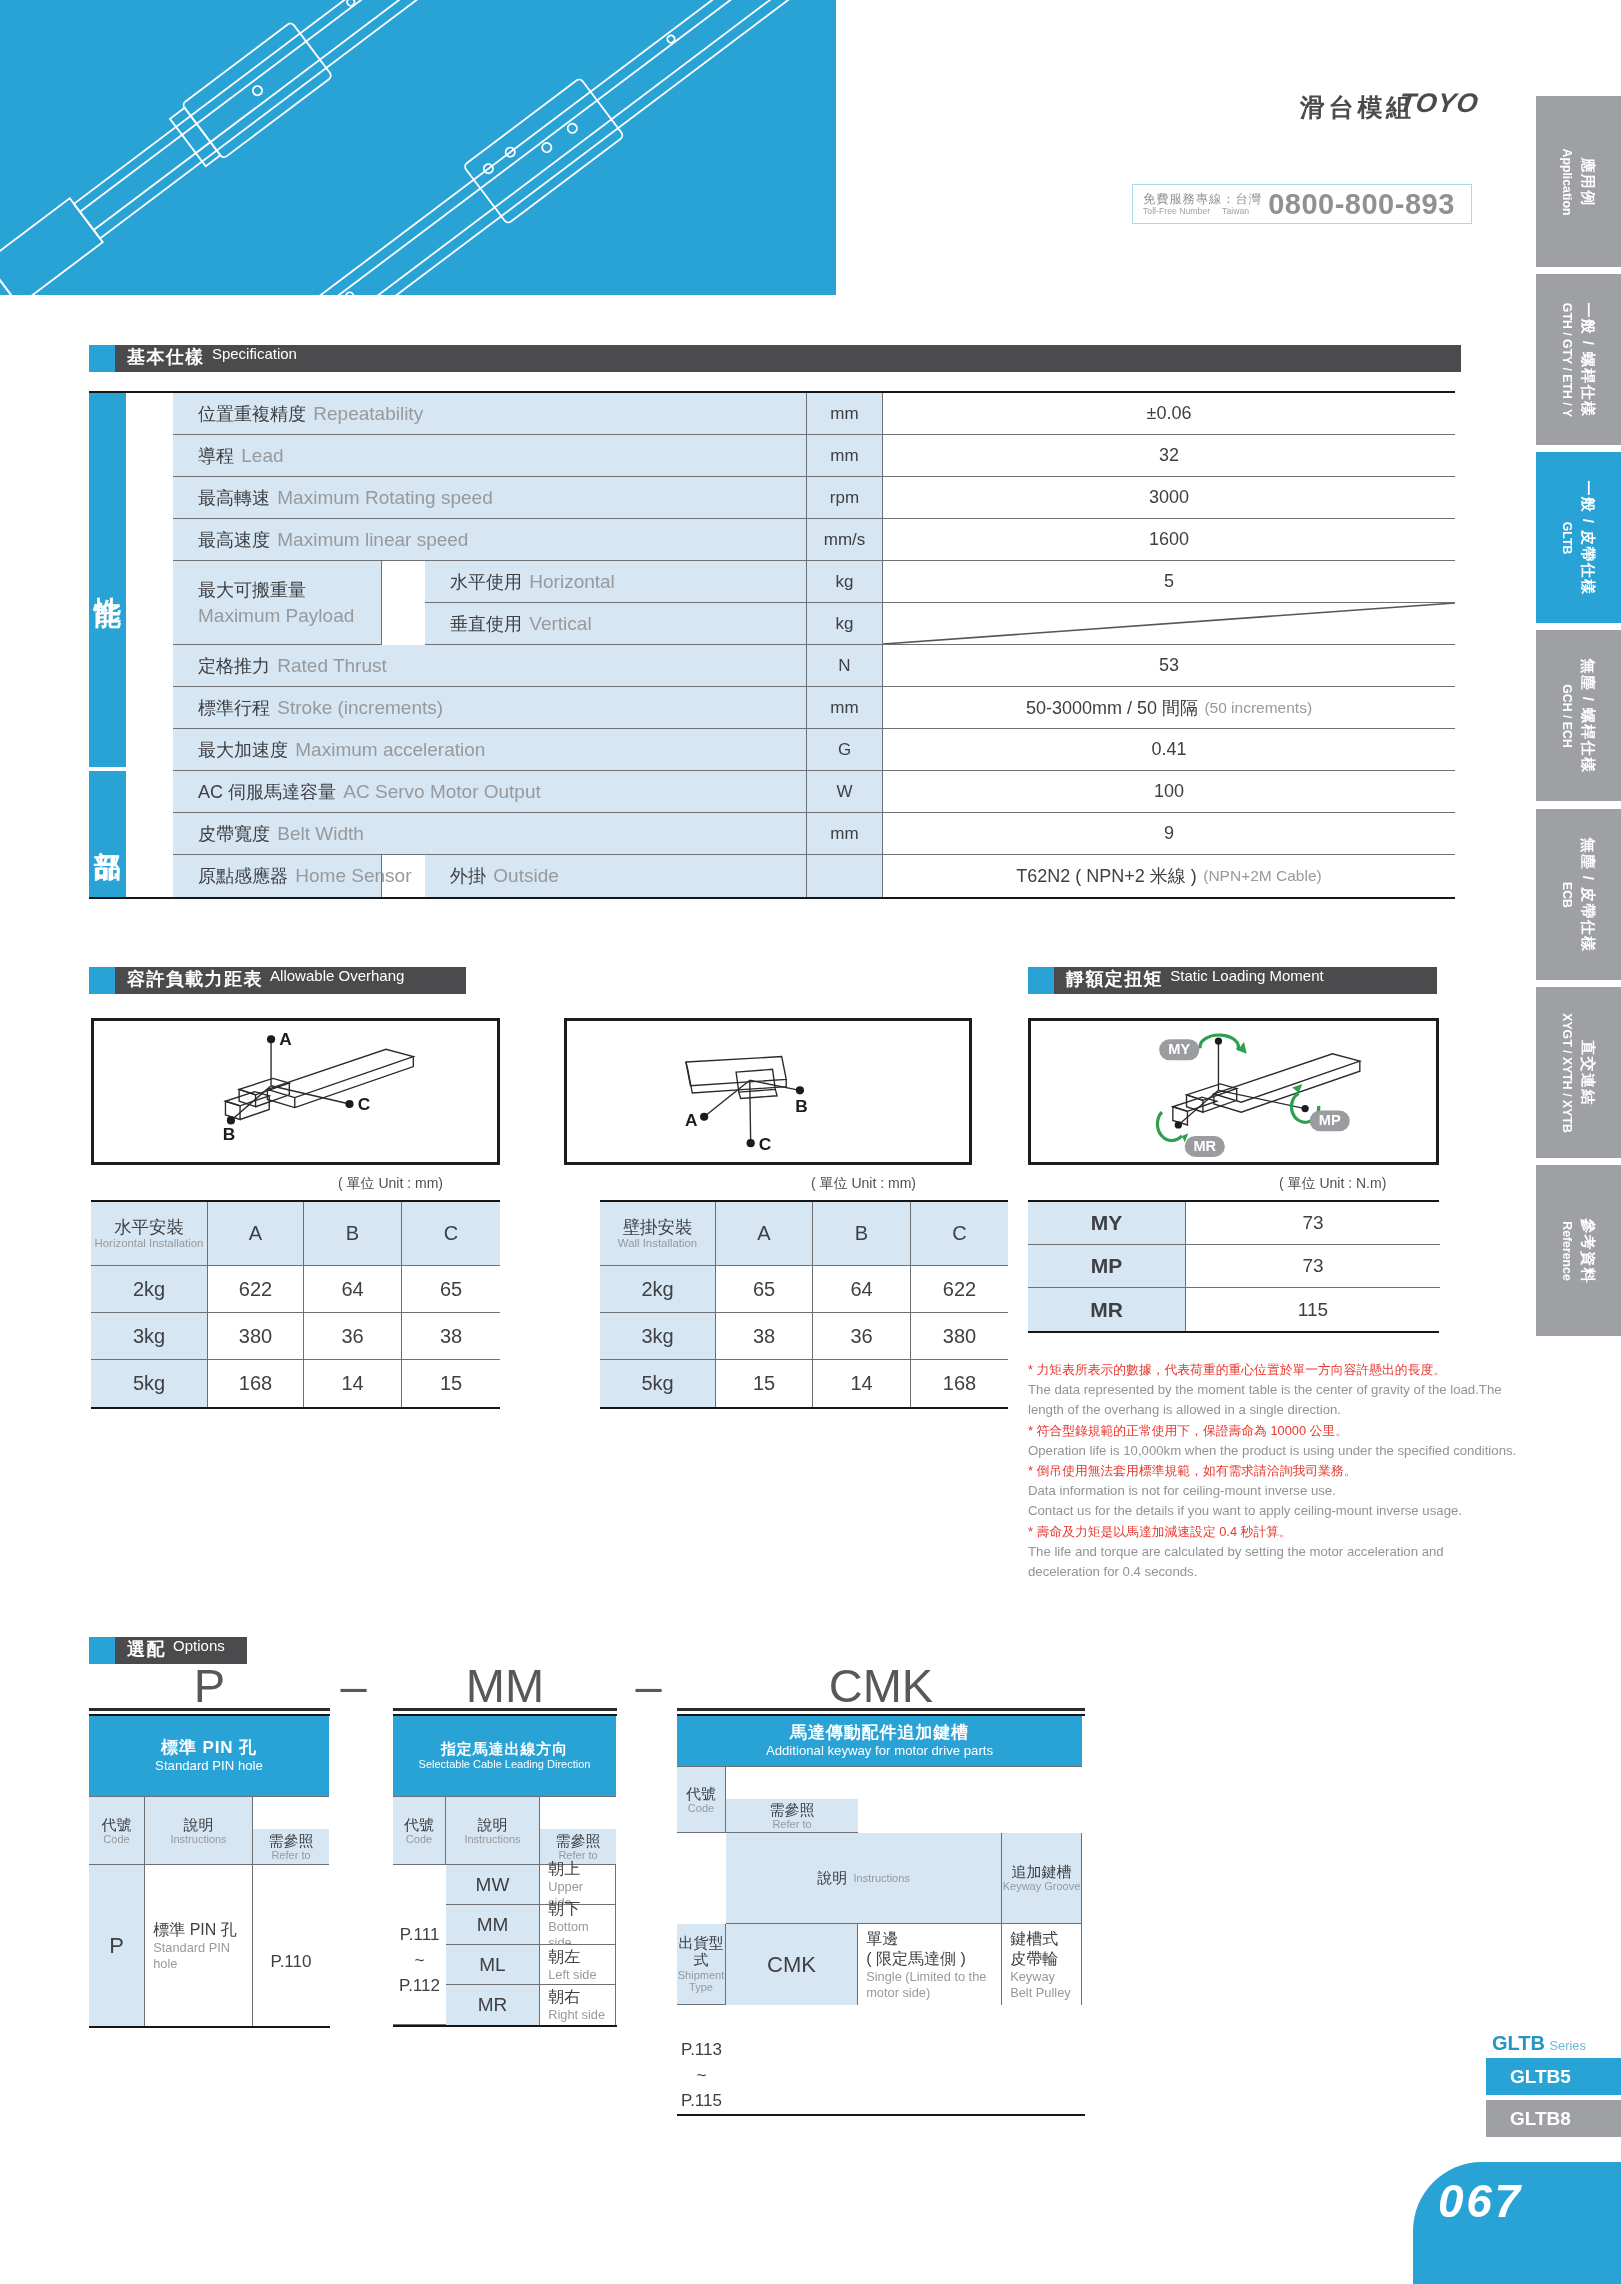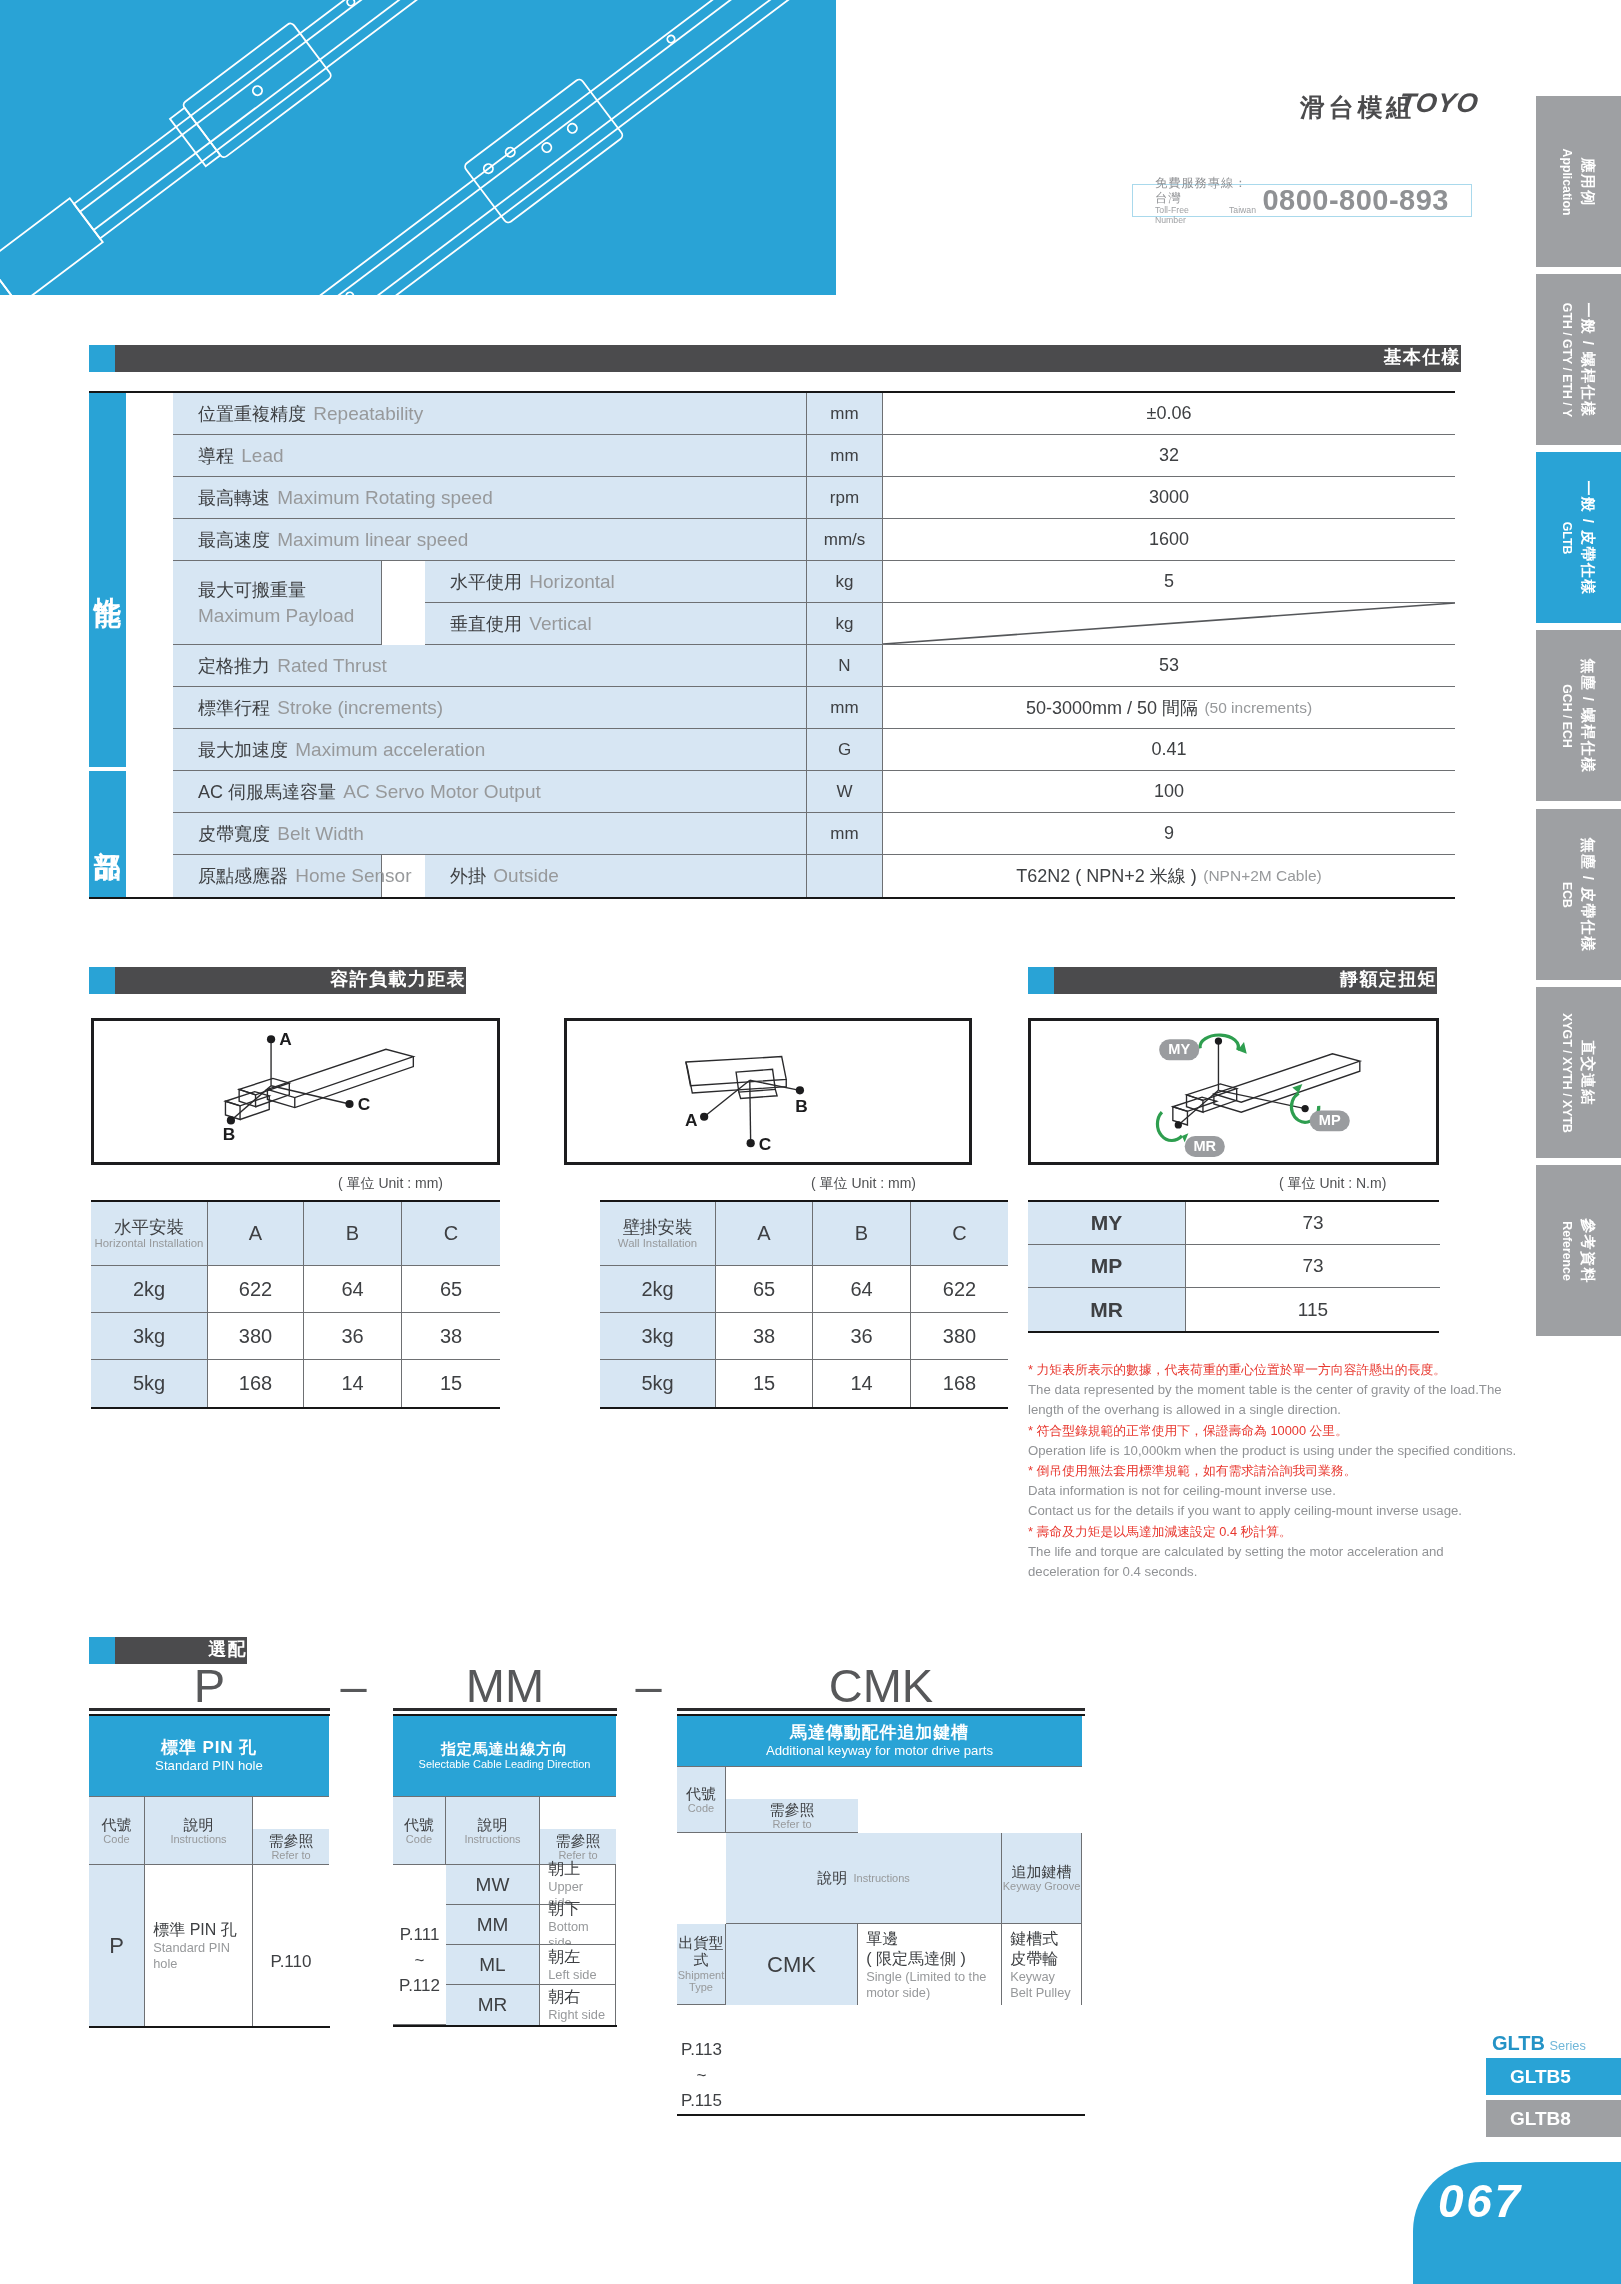--- a/index.html
+++ b/index.html
@@ -18,35 +18,35 @@
   body{font-family:"Liberation Sans","DejaVu Sans",sans-serif;color:var(--txt);}
   .page{position:relative;width:1621px;height:2284px;background:#fff;overflow:hidden;}
 
   
   .banner{position:absolute;left:0;top:0;width:836px;height:295px;background:var(--accent);overflow:hidden;}
   .banner svg{position:absolute;left:0;top:0;}
 
   
   .topic{position:absolute;left:1300px;top:91px;font-size:25px;font-weight:700;color:var(--dark);letter-spacing:3.7px;}
   .brand{position:absolute;left:1399px;top:88px;font-size:27px;font-weight:900;font-style:italic;color:var(--dark);transform:skewX(-8deg);letter-spacing:0.9px;}
-  .phonebox{position:absolute;left:1132px;top:184px;width:340px;height:33px;border:1.4px solid #A9D9EC;background:#fff;display:flex;align-items:center;padding:0 22px;}
+  .phonebox{position:absolute;left:1132px;top:184px;width:340px;height:40px;border:1.4px solid #A9D9EC;background:#fff;display:flex;align-items:center;padding:0 10px;}
   .phone-l{display:flex;flex-direction:column;line-height:1.15;}
   .phone-zh{font-size:12.3px;color:#8F9194;letter-spacing:0.9px;}
   .phone-en{font-size:8.7px;color:#9FA1A4;display:flex;gap:12px;}
   .phone-num{font-size:29px;font-weight:700;color:#8F9194;margin-left:6.4px;letter-spacing:0.5px;white-space:nowrap;}
 
   
   .side-tab{position:absolute;left:1536px;width:85px;height:171px;background:var(--tabgray);}
   .side-tab.active{background:var(--accent);}
   .rot{position:absolute;top:50%;left:50%;width:169px;transform:translate(-50%,-50%) rotate(90deg);display:flex;flex-direction:column;gap:3.7px;align-items:center;text-align:center;}
   .rot .zh{font-size:15px;font-weight:700;color:#fff;letter-spacing:1.4px;white-space:nowrap;}
   .rot .en{font-size:12.3px;font-weight:700;color:#fff;white-space:nowrap;}
 
   
-  .secbar{position:absolute;height:26.5px;background:var(--dark);display:flex;align-items:flex-end;flex-direction:column;}
+  .secbar{position:absolute;height:26.5px;background:var(--dark);display:flex;align-items:flex-start;}
   .secbar .sq{position:absolute;left:-26.5px;top:0;width:26.5px;height:26.5px;background:var(--accent);}
   .secbar .zh{font-size:18px;font-weight:700;color:#fff;margin-left:12px;letter-spacing:1.4px;white-space:nowrap;}
   .secbar .en{font-size:15px;color:#fff;margin-left:7.3px;white-space:nowrap;}
 
   
   .spec-table{position:absolute;left:89px;top:391px;width:1366px;display:grid;
     grid-template-columns:41px 252px 425px 76px 572px;grid-auto-rows:42px;
     border-top:2.7px solid var(--thick);border-bottom:2.7px solid var(--thick);}
   .sc{border-right:0.9px solid var(--line);border-bottom:0.9px solid var(--line);display:flex;align-items:center;}
   .sc.blue{background:var(--cellblue);}

